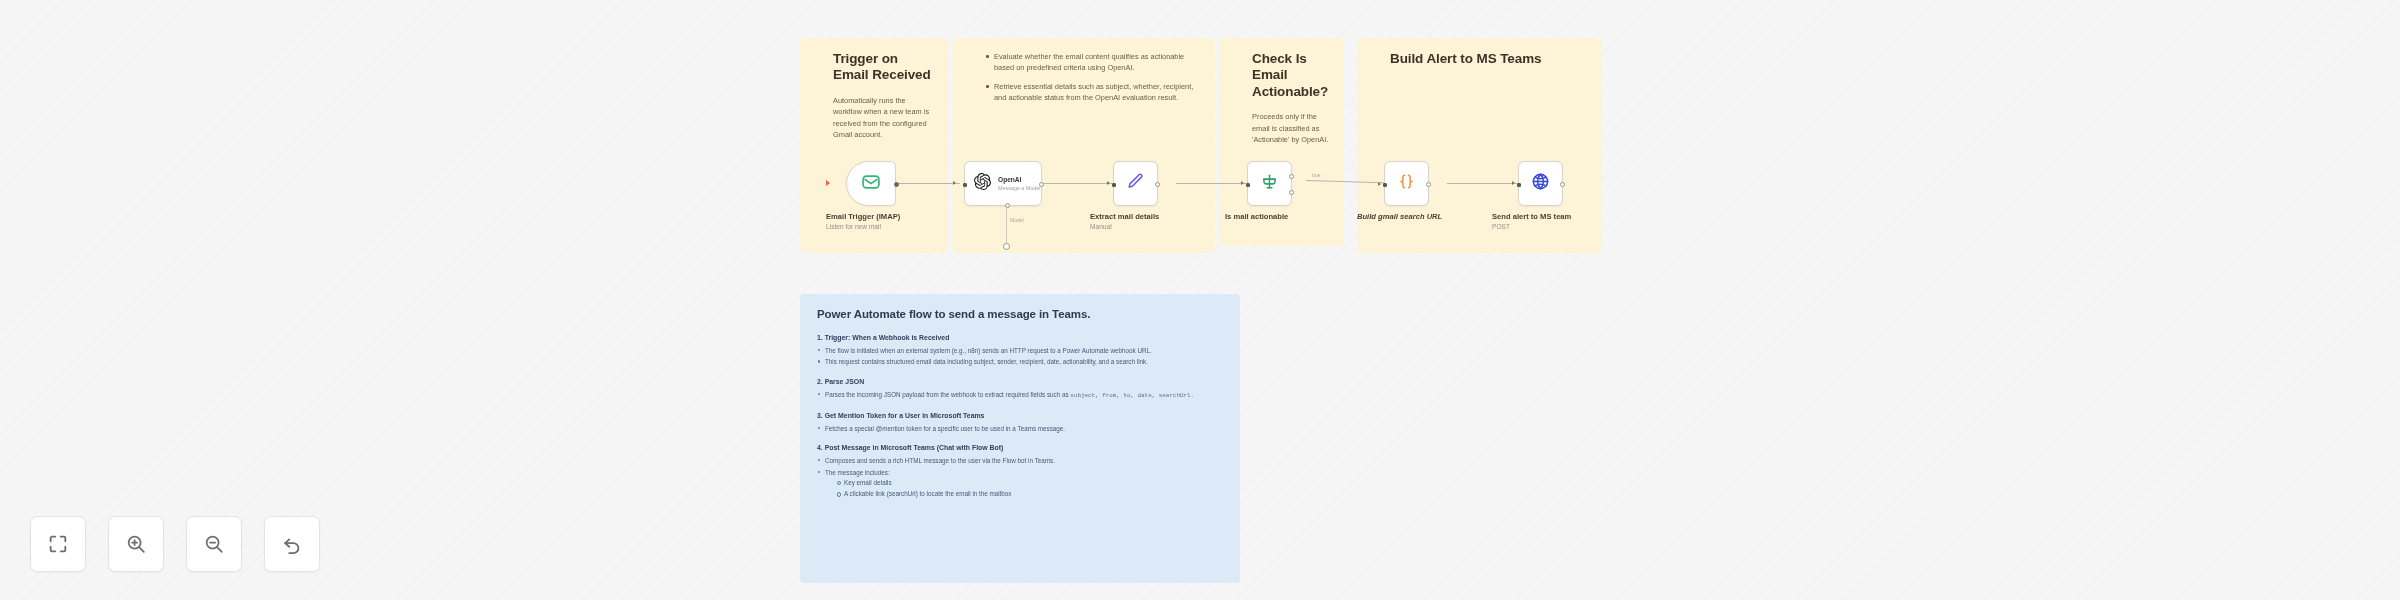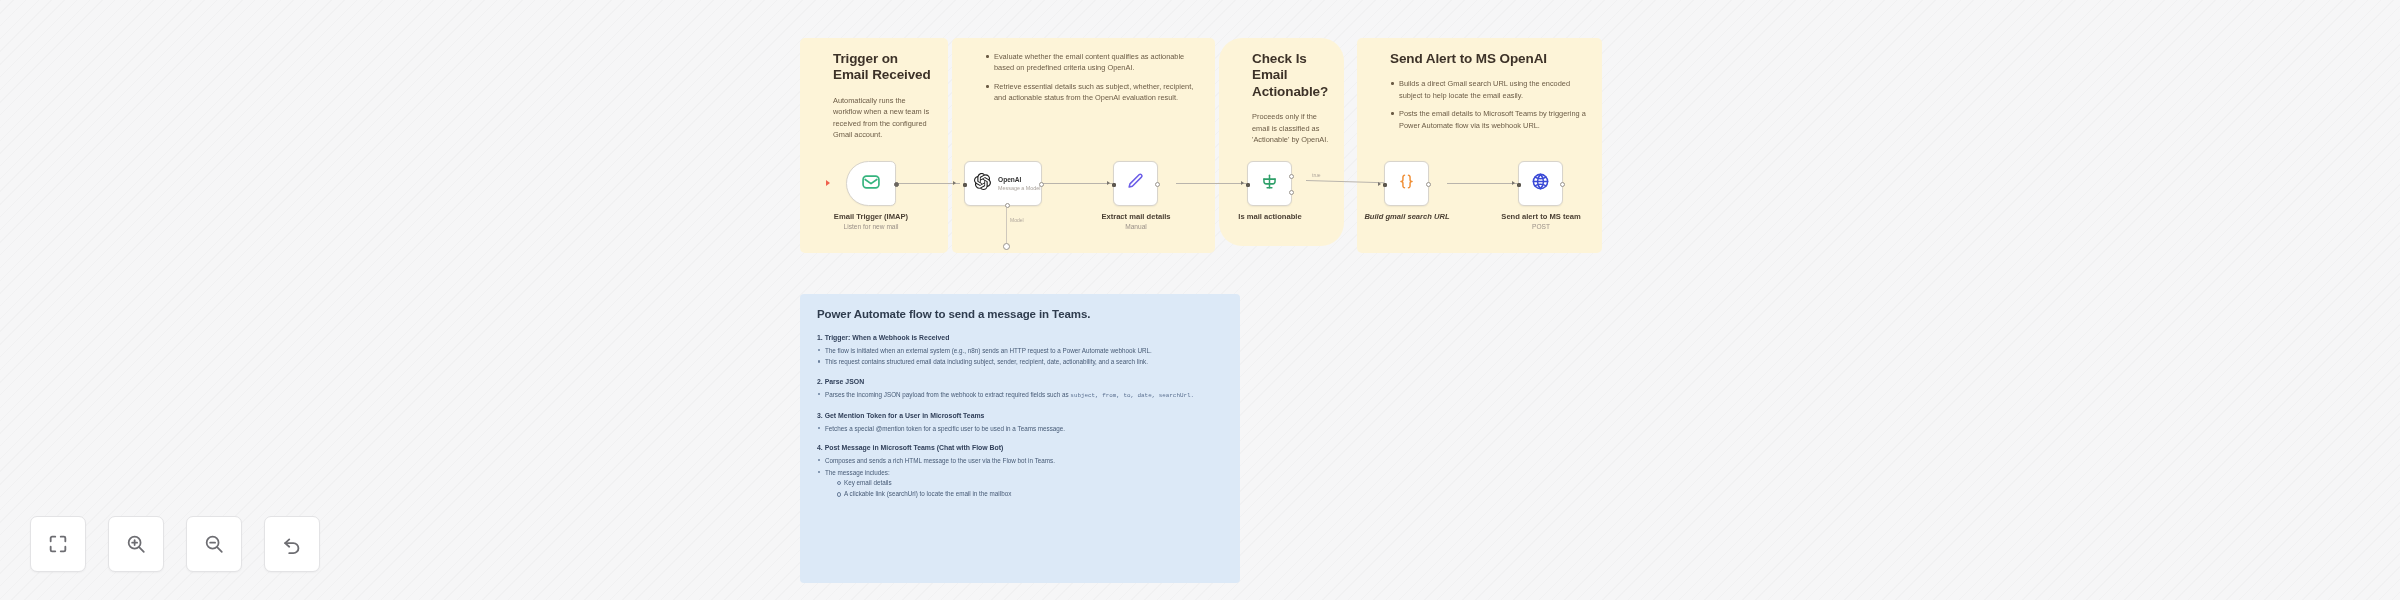--- a/index.html
+++ b/index.html
@@ -67,21 +67,21 @@
     align-items: center;
     justify-content: center;
     box-shadow: 0 0.5px 1.5px rgba(0,0,0,0.06);
   }
   .node.trigger {
     border-top-left-radius: 26px;
     border-bottom-left-radius: 26px;
   }
   .node-caption {
     position: absolute;
-    text-align: center;
+    text-align: left;
     font-size: 7.6px;
     font-weight: bold;
     color: #4a3f33;
     line-height: 1.35;
     white-space: nowrap;
   }
   .node-caption .sub {
     display: block;
     font-weight: normal;
     font-size: 6.6px;
@@ -229,35 +229,29 @@
 
   <div class="note" style="left:952px; top:38px; width:263px; height:215px;">
     <div class="note-body">
       <ul>
         <li>Evaluate whether the email content qualifies as actionable based on predefined criteria using OpenAI.</li>
         <li>Retrieve essential details such as subject, whether, recipient, and actionable status from the OpenAI evaluation result.</li>
       </ul>
     </div>
   </div>
 
-  <div class="note" style="left:1219px; top:38px; width:125px; height:208px;border-radius:23px;">
+  <div class="note" style="left:1219px; top:38px; width:125px; height:208px;">
     <div class="note-title">Check Is Email Actionable?</div>
     <div class="note-body">
       <p>Proceeds only if the email is classified as 'Actionable' by OpenAI.</p>
     </div>
   </div>
 
   <div class="note" style="left:1357px; top:38px; width:245px; height:215px;">
-    <div class="note-title">Send Alert to MS OpenAI</div>
-    <div class="note-body">
-      <ul>
-        <li>Builds a direct Gmail search URL using the encoded subject to help locate the email easily.</li>
-        <li>Posts the email details to Microsoft Teams by triggering a Power Automate flow via its webhook URL.</li>
-      </ul>
-    </div>
+    <div class="note-title">Build Alert to MS Teams</div>
   </div>
 
   <div class="start-arrow" style="left:826px; top:180px;"></div>
 
   <div class="edge" style="left:896px; top:183px; width:64px;"></div>
   <div class="arrowhead" style="left:953px; top:181px;"></div>
 
   <div class="edge" style="left:1042px; top:183px; width:70px;"></div>
   <div class="arrowhead" style="left:1107px; top:181px;"></div>
 

